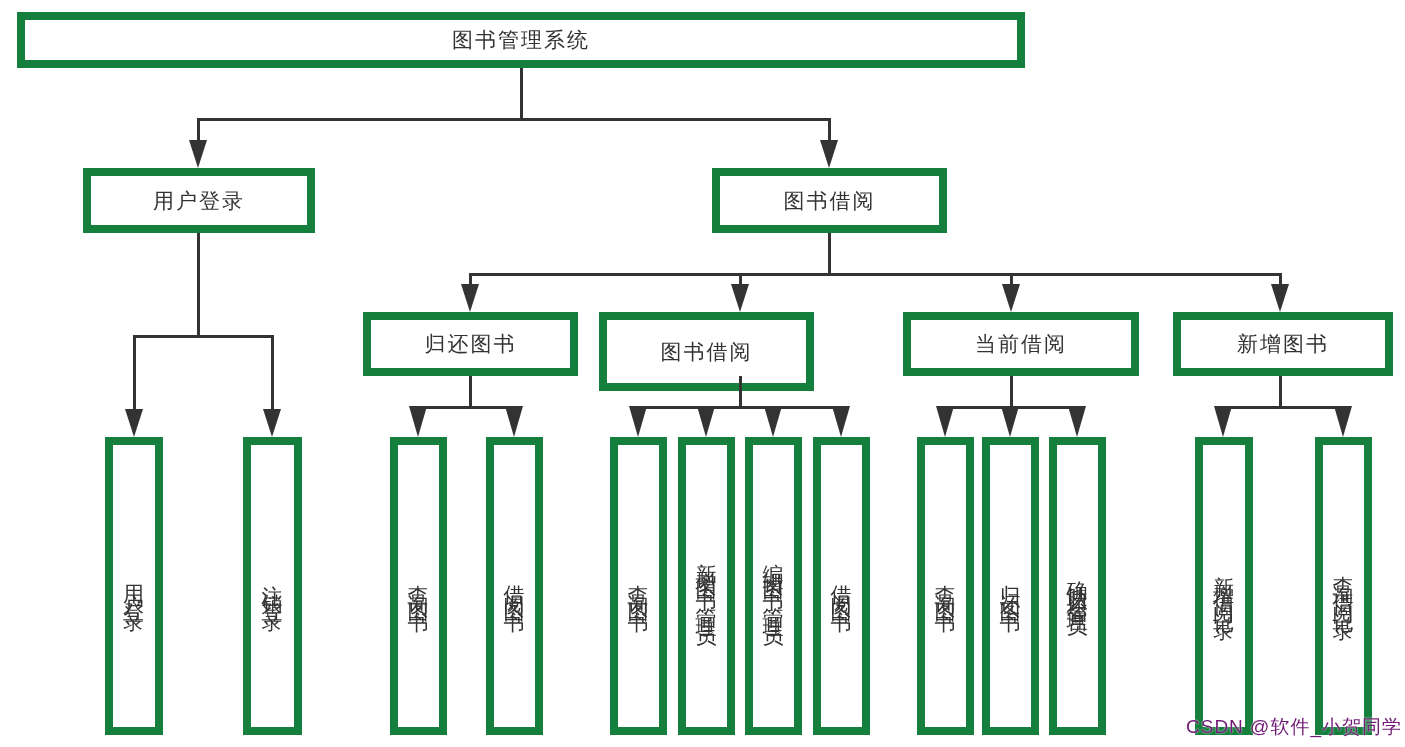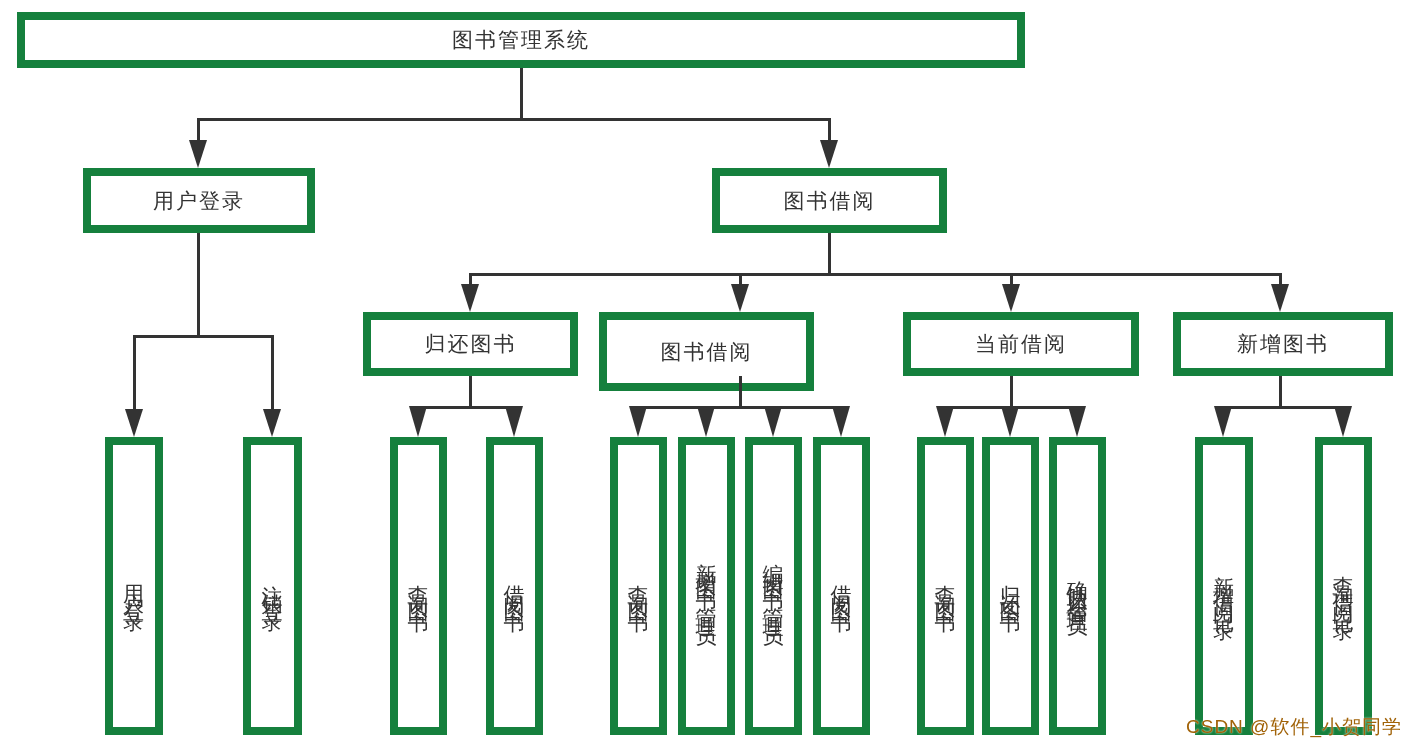--- a/index.html
+++ b/index.html
@@ -52,21 +52,21 @@
   }
   .arrow-leaf {
     border-top-width: 31px;
   }
   #watermark {
     position: absolute;
     left: 1186px;
     top: 714px;
     font-size: 19px;
     letter-spacing: 1px;
-    color: #a16207;
+    color: #701a75;
     text-shadow: 0 0 2px #ffffff;
     white-space: nowrap;
     z-index: 5;
   }
 </style>
 </head>
 <body>
 
 <div id="canvas">
 

